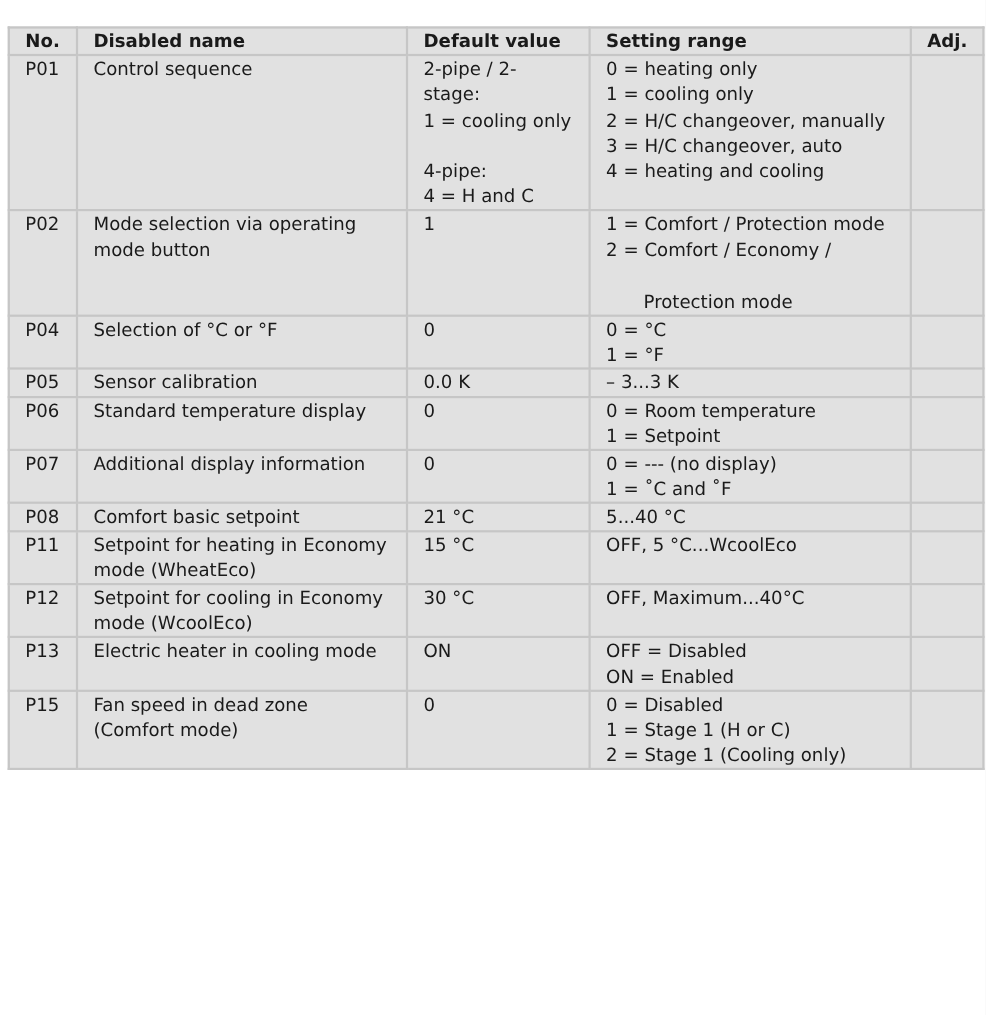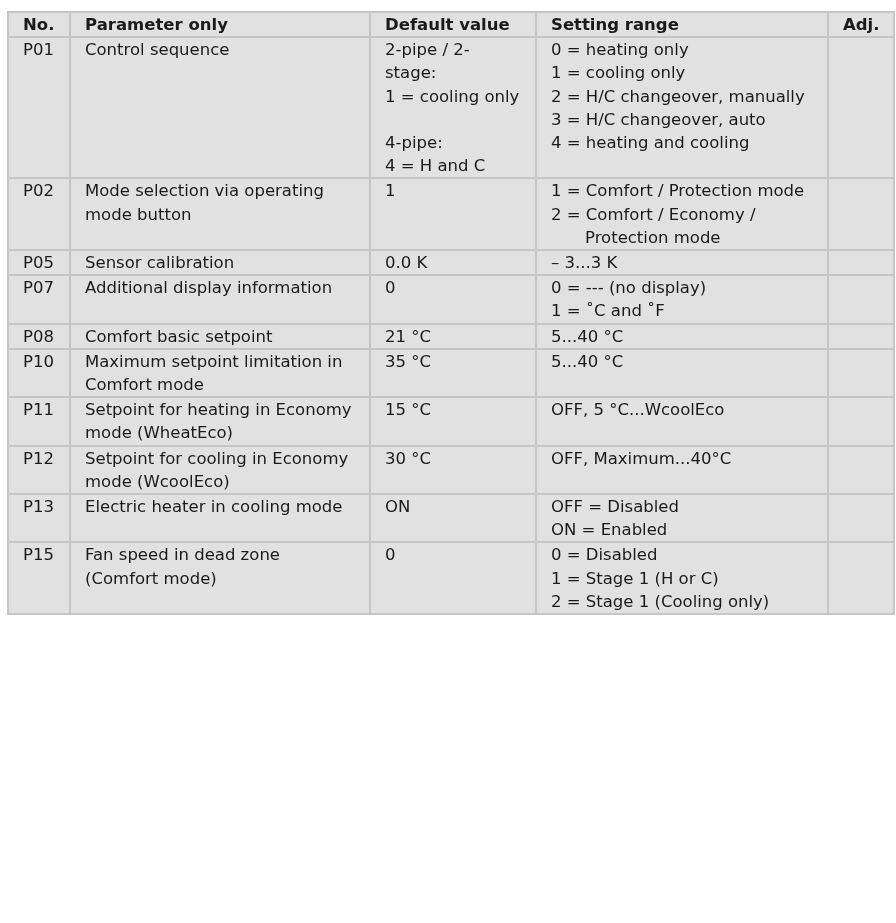--- a/index.html
+++ b/index.html
@@ -10,21 +10,21 @@
     body {
       width: 896px;
       height: 923px;
       position: relative;
       font-family: "DejaVu Sans", "Liberation Sans", sans-serif;
       color: #1a1a1a;
     }
     table.params {
       position: absolute;
       left: 7px;
-      top: 11px;
+      top: 24px;
       width: 886px;
       border-collapse: collapse;
       table-layout: fixed;
       background: #e1e1e1;
       font-size: 16.5px;
       line-height: 23.2px;
     }
     table.params th,
     table.params td {
       border: 2px solid #c6c6c6;
@@ -43,38 +43,38 @@
       font-weight: normal;
     }
     col.c-no { width: 62px; }
     col.c-name { width: 300px; }
     col.c-def { width: 166px; }
     col.c-range { width: 292px; }
     col.c-adj { width: 66px; }
     th.h-no { padding-left: 14px; }
     th.h-adj { padding-left: 14px; }
     .line { display: block; }
-    .indent { padding-left: 34px; }
+    .indent { padding-left: 34px; margin-top: 24px; }
     .blank { display: block; height: 23.2px; }
   </style>
 </head>
 <body>
 
 <table class="params">
   <colgroup>
     <col class="c-no">
       <col class="c-name">
       <col class="c-def">
       <col class="c-range">
       <col class="c-adj">
   </colgroup>
   <thead>
     <tr>
       <th class="h-no">No.</th>
-      <th>Parameter only</th>
+      <th>Disabled name</th>
       <th>Default value</th>
       <th>Setting range</th>
       <th class="h-adj">Adj.</th>
     </tr>
   </thead>
   <tbody id="rows">
       <tr>
         <td>P01</td>
         <td>
           <span class="line">Control sequence</span>
@@ -106,29 +106,57 @@
           <span class="line">1</span>
         </td>
         <td>
           <span class="line">1 = Comfort / Protection mode</span>
           <span class="line">2 = Comfort / Economy /</span>
           <span class="line indent">Protection mode</span>
         </td>
         <td></td>
       </tr>
       <tr>
+        <td>P04</td>
+        <td>
+          <span class="line">Selection of °C or °F</span>
+        </td>
+        <td>
+          <span class="line">0</span>
+        </td>
+        <td>
+          <span class="line">0 = °C</span>
+          <span class="line">1 = °F</span>
+        </td>
+        <td></td>
+      </tr>
+      <tr>
         <td>P05</td>
         <td>
           <span class="line">Sensor calibration</span>
         </td>
         <td>
           <span class="line">0.0 K</span>
         </td>
         <td>
           <span class="line">– 3...3 K</span>
+        </td>
+        <td></td>
+      </tr>
+      <tr>
+        <td>P06</td>
+        <td>
+          <span class="line">Standard temperature display</span>
+        </td>
+        <td>
+          <span class="line">0</span>
+        </td>
+        <td>
+          <span class="line">0 = Room temperature</span>
+          <span class="line">1 = Setpoint</span>
         </td>
         <td></td>
       </tr>
       <tr>
         <td>P07</td>
         <td>
           <span class="line">Additional display information</span>
         </td>
         <td>
           <span class="line">0</span>
@@ -139,34 +167,20 @@
         </td>
         <td></td>
       </tr>
       <tr>
         <td>P08</td>
         <td>
           <span class="line">Comfort basic setpoint</span>
         </td>
         <td>
           <span class="line">21 °C</span>
-        </td>
-        <td>
-          <span class="line">5...40 °C</span>
-        </td>
-        <td></td>
-      </tr>
-      <tr>
-        <td>P10</td>
-        <td>
-          <span class="line">Maximum setpoint limitation in</span>
-          <span class="line">Comfort mode</span>
-        </td>
-        <td>
-          <span class="line">35 °C</span>
         </td>
         <td>
           <span class="line">5...40 °C</span>
         </td>
         <td></td>
       </tr>
       <tr>
         <td>P11</td>
         <td>
           <span class="line">Setpoint for heating in Economy</span>

